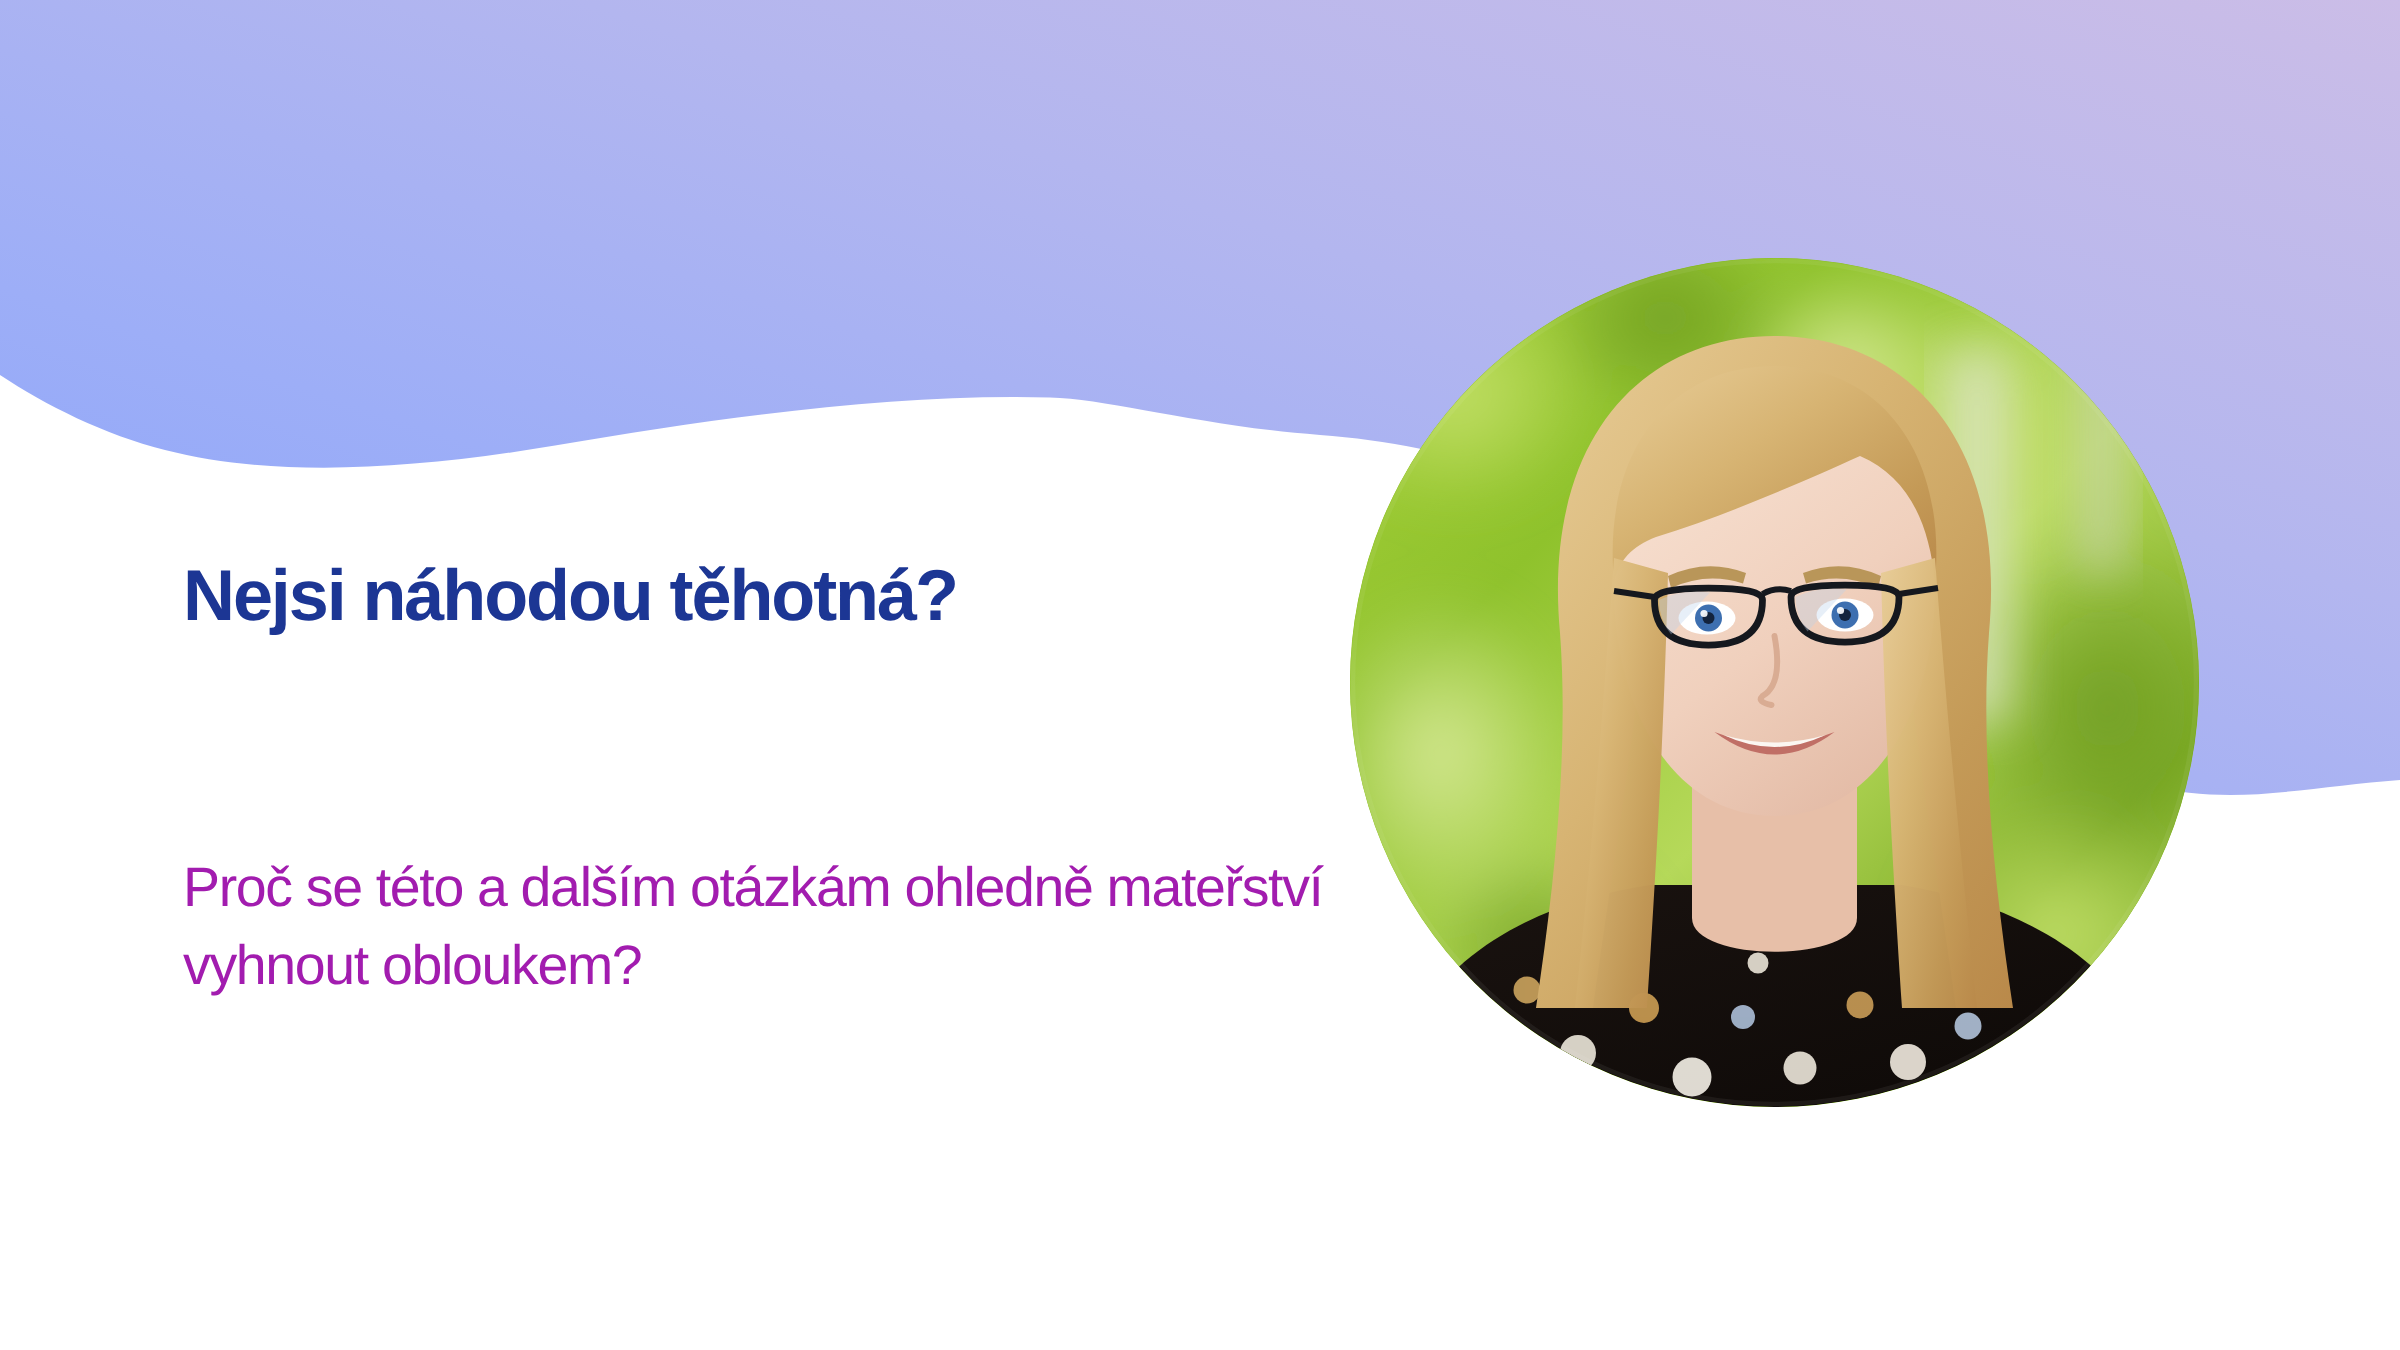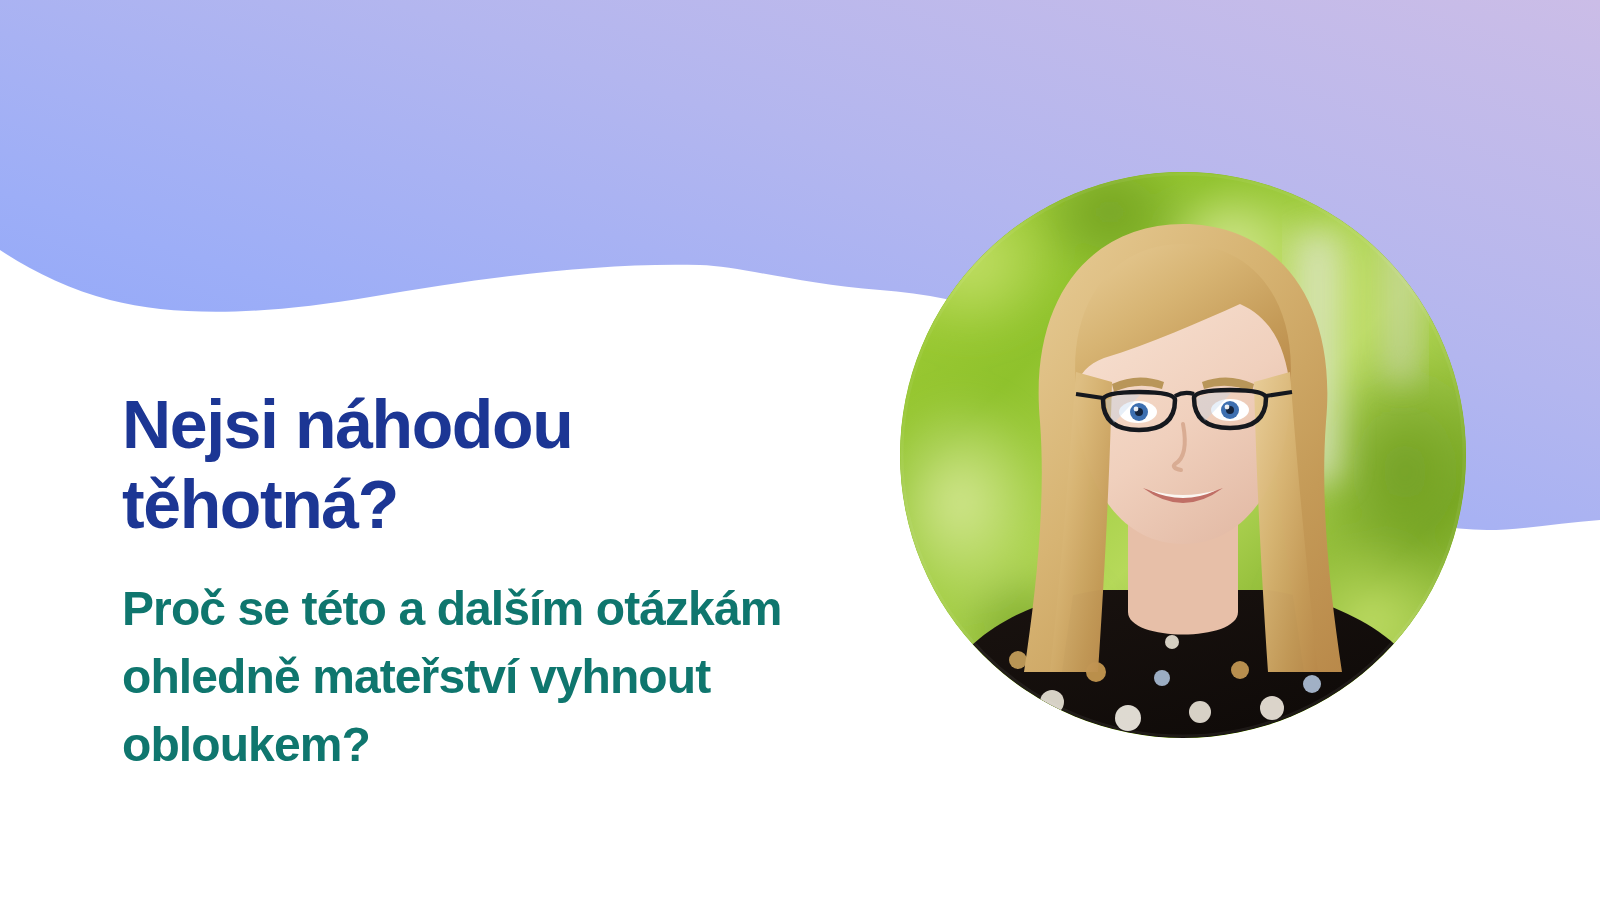--- a/index.html
+++ b/index.html
@@ -50,35 +50,35 @@
     color: #2b3139;
     line-height: 1.1;
     white-space: nowrap;
   }
 
   .headline {
     position: absolute;
     top: 338px;
     left: 0;
     width: 640px;
-    font-size: 68px;
+    font-size: 48px;
     font-weight: 700;
     color: #1c3694;
     line-height: 1.18;
     letter-spacing: -1.4px;
   }
 
   .subheadline {
     position: absolute;
     top: 535px;
     left: 0;
     width: 790px;
-    font-size: 48px;
-    font-weight: 700;
-    color: #0f766e;
+    font-size: 37px;
+    font-weight: 400;
+    color: #a21caf;
     line-height: 1.42;
     letter-spacing: -0.9px;
   }
 
   
   .portrait {
     position: absolute;
     left: 900px;
     top: 172px;
     width: 566px;

